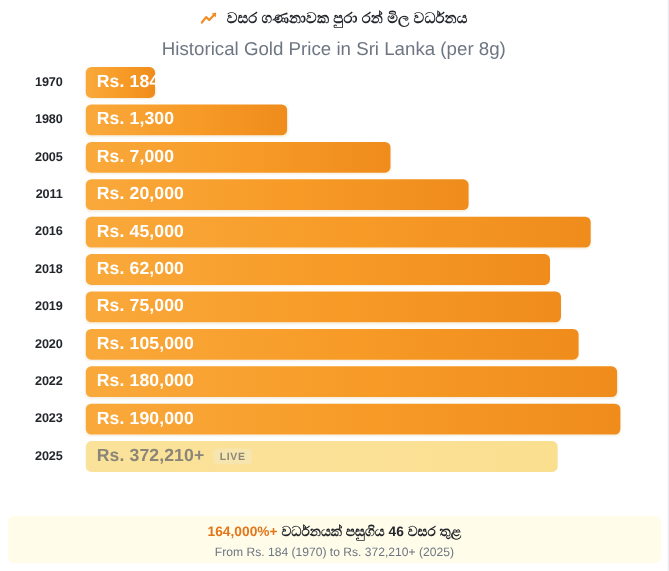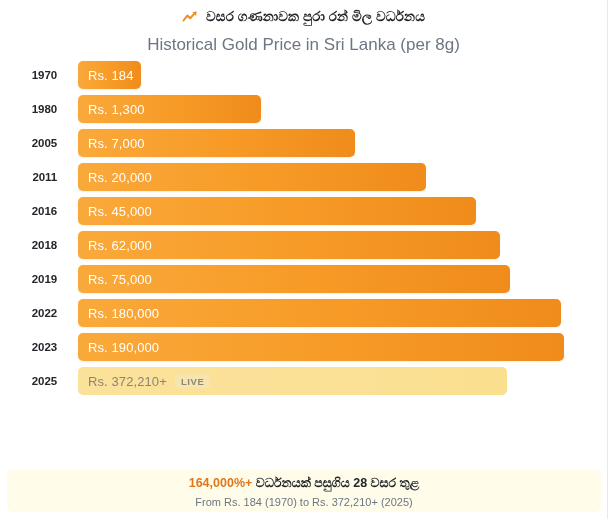--- a/index.html
+++ b/index.html
@@ -93,22 +93,22 @@
     height: 28px;
     border-radius: 5px;
     background: linear-gradient(90deg, #f9a93b 0%, #f79a26 55%, #ef8c1c 100%);
     display: flex;
     align-items: center;
     box-sizing: border-box;
     padding-left: 10px;
     box-shadow: 0 1px 2px rgba(180,120,30,0.13);
   }
   .bar-label {
-    font-size: 13px;
-    font-weight: normal;
+    font-size: 16px;
+    font-weight: bold;
     color: #ffffff;
     white-space: nowrap;
     letter-spacing: 0.1px;
   }
   .row.live .bar {
     background: linear-gradient(90deg, #fbe29a 0%, #fbe196 60%, #fadf8f 100%);
     box-shadow: none;
   }
   .row.live .bar-label {
     color: #8a8577;
@@ -202,38 +202,46 @@
         <div class="year">2011</div>
         <div class="bar-area">
           <div class="bar" style="width: 348px;">
             <span class="bar-label">Rs. 20,000</span>
           </div>
         </div>
       </div>
       <div class="row">
         <div class="year">2016</div>
         <div class="bar-area">
-          <div class="bar" style="width: 398px;">
+          <div class="bar" style="width: 459px;">
             <span class="bar-label">Rs. 45,000</span>
           </div>
         </div>
       </div>
       <div class="row">
         <div class="year">2018</div>
         <div class="bar-area">
           <div class="bar" style="width: 422px;">
             <span class="bar-label">Rs. 62,000</span>
           </div>
         </div>
       </div>
       <div class="row">
         <div class="year">2019</div>
         <div class="bar-area">
           <div class="bar" style="width: 432px;">
             <span class="bar-label">Rs. 75,000</span>
+          </div>
+        </div>
+      </div>
+      <div class="row">
+        <div class="year">2020</div>
+        <div class="bar-area">
+          <div class="bar" style="width: 448px;">
+            <span class="bar-label">Rs. 105,000</span>
           </div>
         </div>
       </div>
       <div class="row">
         <div class="year">2022</div>
         <div class="bar-area">
           <div class="bar" style="width: 483px;">
             <span class="bar-label">Rs. 180,000</span>
           </div>
         </div>
@@ -252,18 +260,18 @@
           <div class="bar" style="width: 429px;">
             <span class="bar-label">Rs. 372,210+</span>
             <span class="live-badge">LIVE</span>
           </div>
         </div>
       </div>
     </div>
 
   <div class="footer">
     <div class="footer-main">
-      <span class="pct">164,000%+</span><span>&nbsp;</span><span>වර්ධනයක් පසුගිය 28 වසර තුළ</span>
+      <span class="pct">164,000%+</span><span>&nbsp;</span><span>වර්ධනයක් පසුගිය 46 වසර තුළ</span>
     </div>
     <div class="footer-sub">From Rs. 184 (1970) to Rs. 372,210+ (2025)</div>
   </div>
 
 </div>
 
 </body></html>

